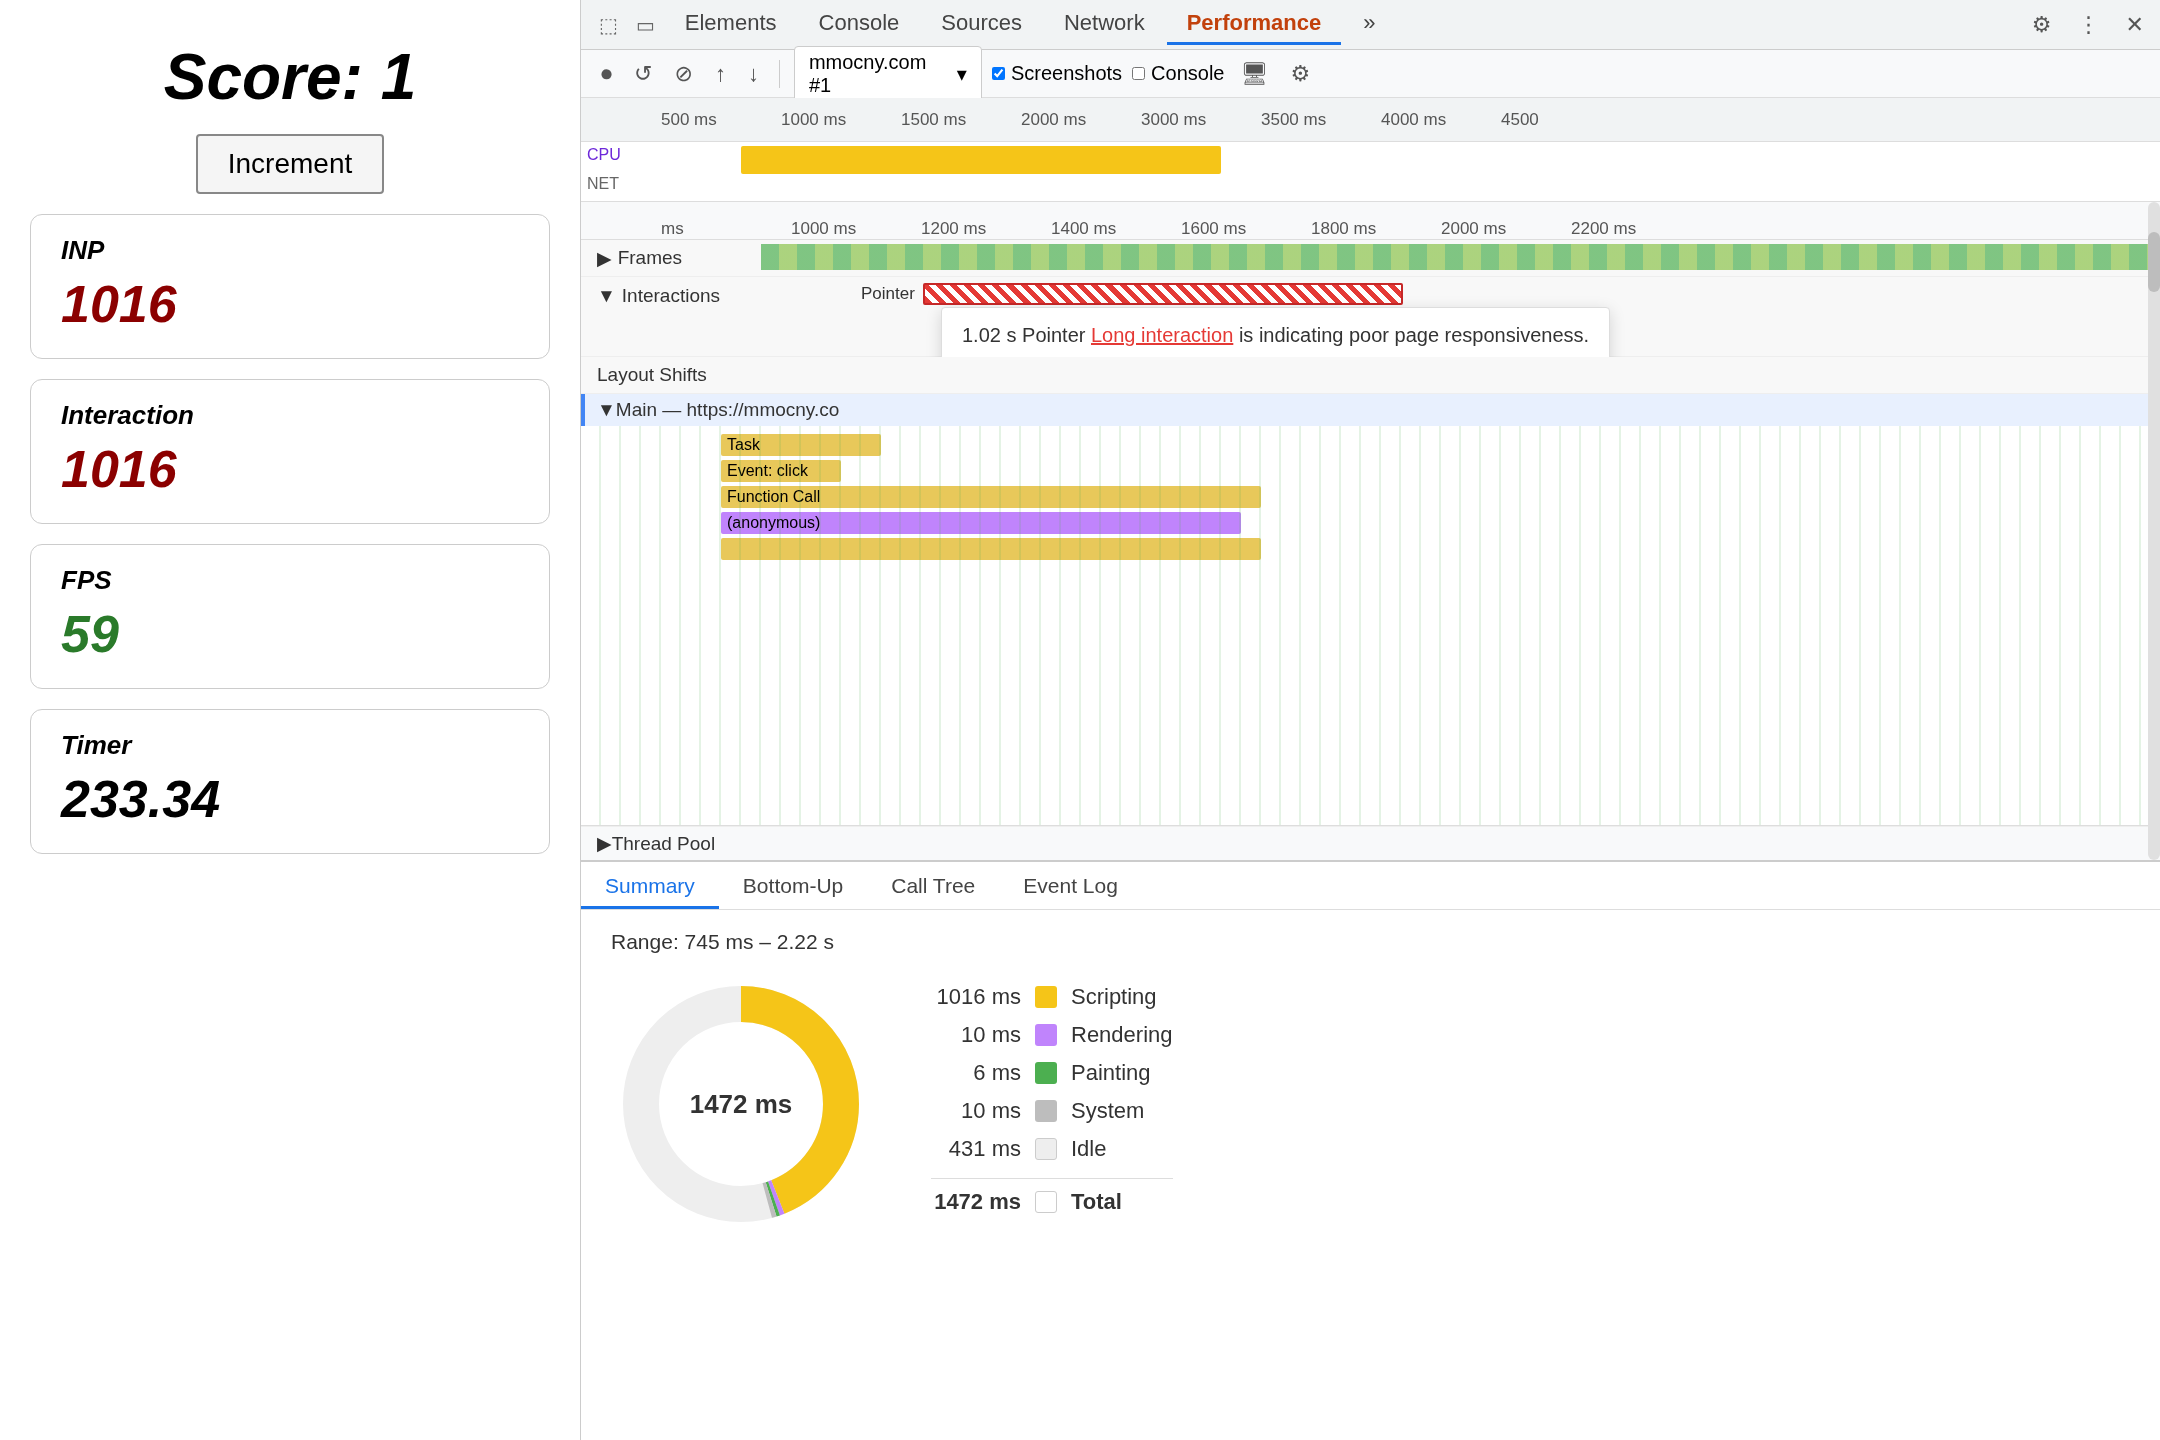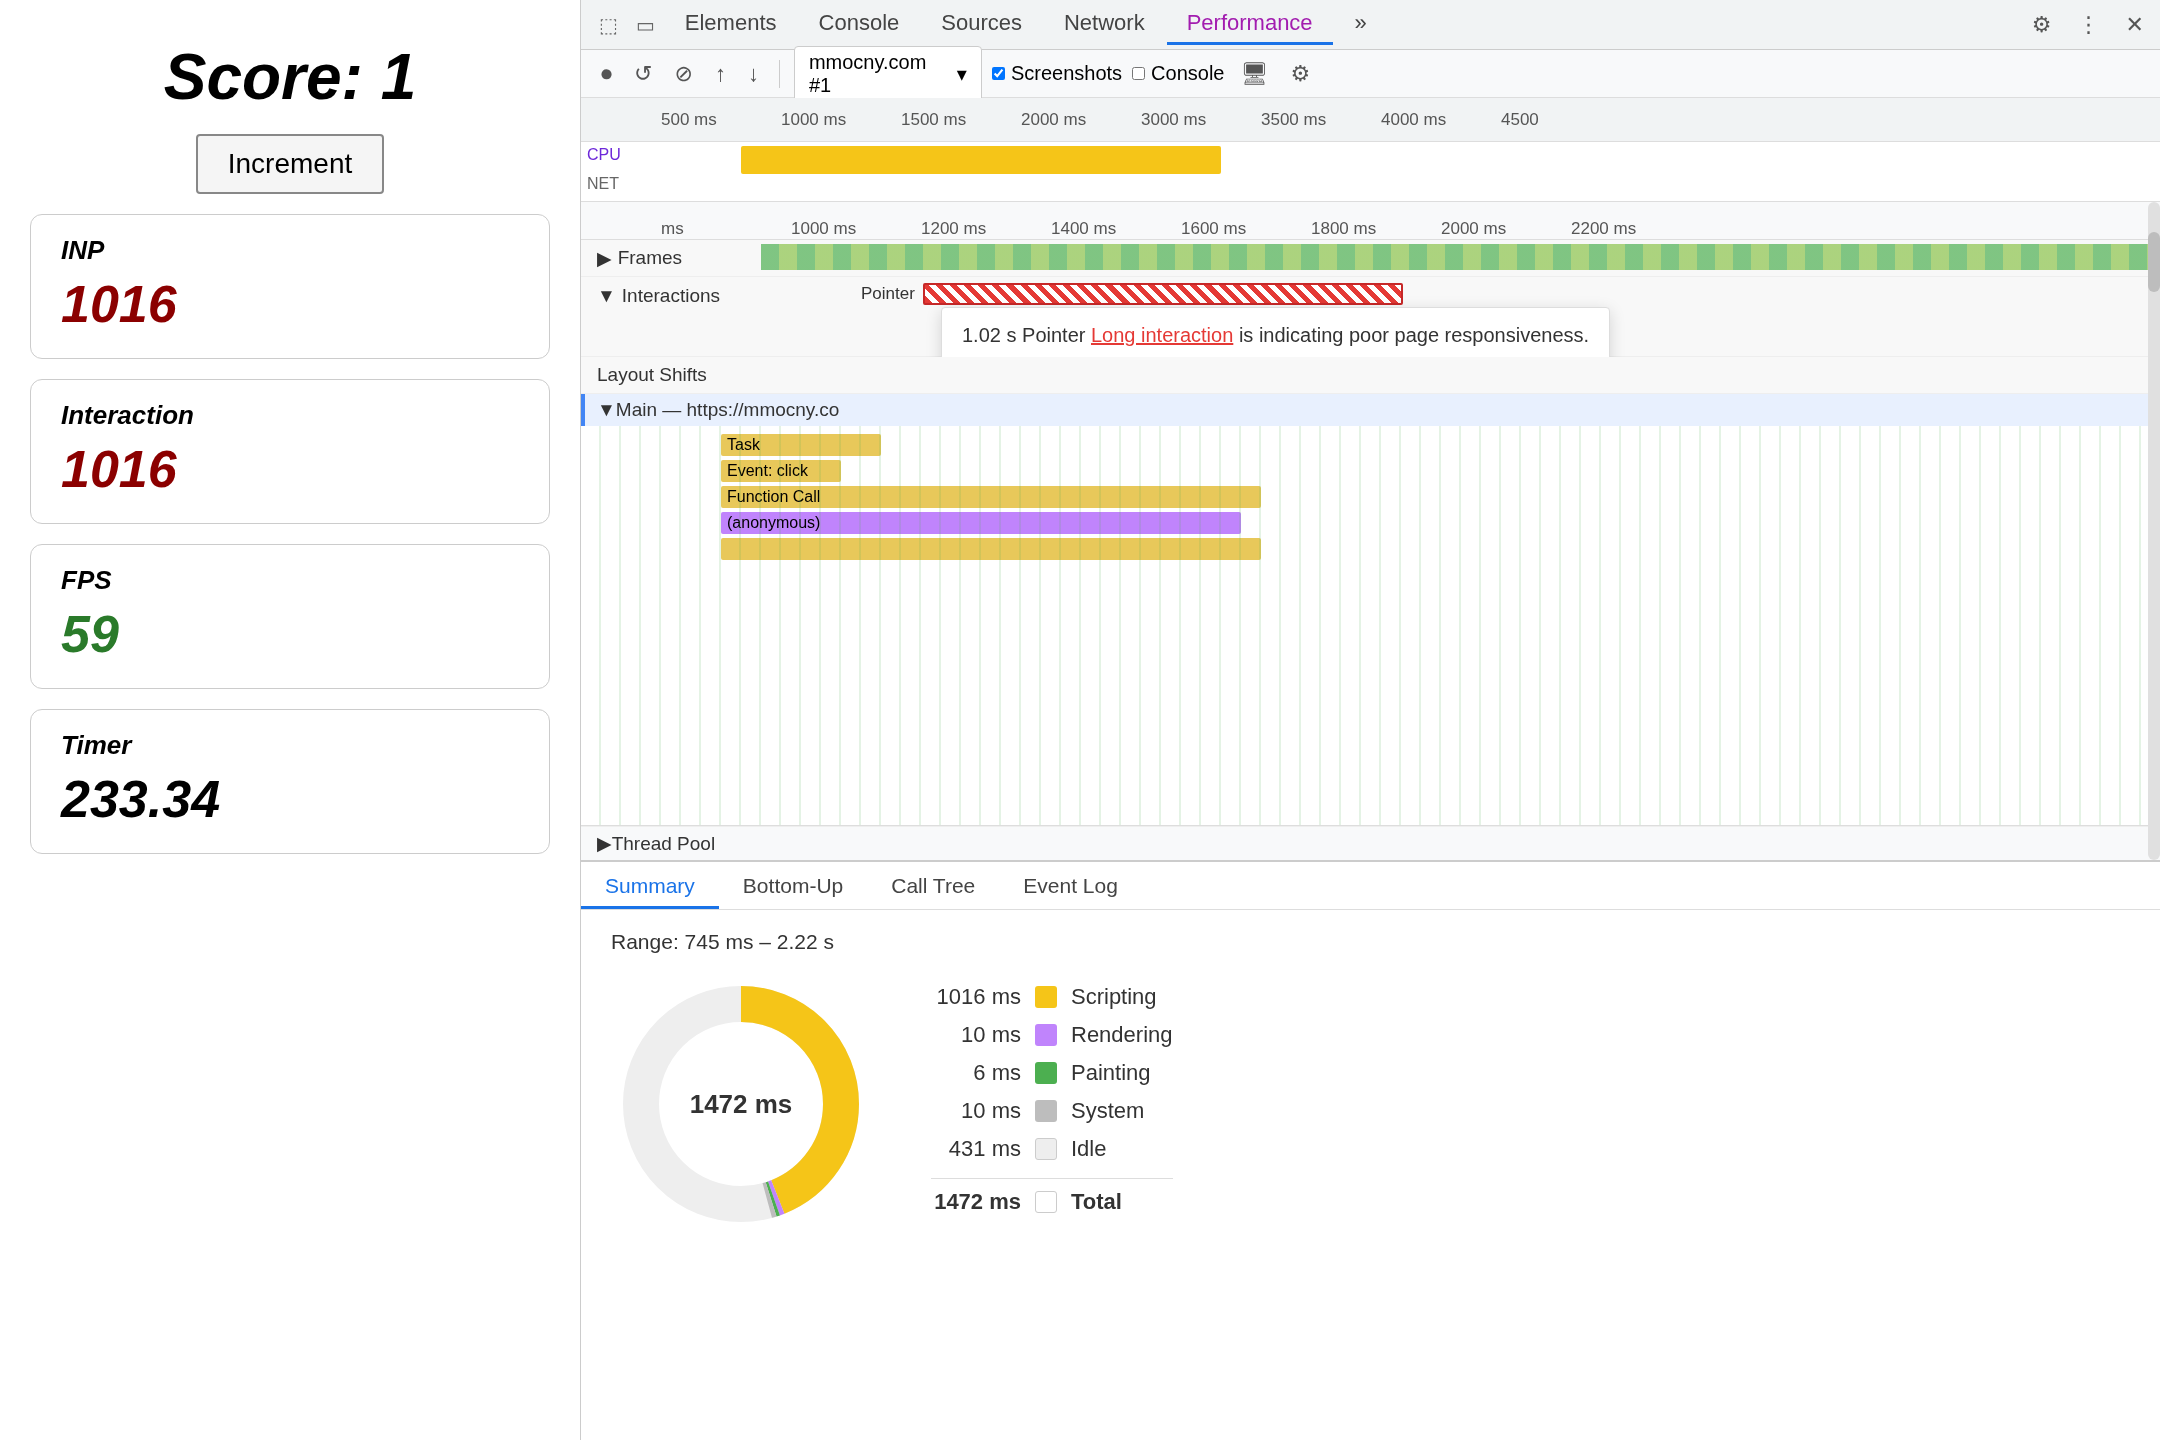--- a/index.html
+++ b/index.html
@@ -82,22 +82,23 @@
     }
     .devtools-tab {
       padding: 6px 20px;
       font-size: 22px;
       color: #444;
       cursor: pointer;
       border-bottom: 3px solid transparent;
       white-space: nowrap;
     }
     .devtools-tab.active {
-      color: #a21caf;
+      color: #c2410c;
       border-bottom: 3px solid #1a73e8;
+      font-weight: bold;
     }
     .devtools-tab-icon {
       font-size: 20px;
       color: #666;
       padding: 6px 8px;
       cursor: pointer;
     }
     .devtools-topbar-right {
       margin-left: auto;
       display: flex;

